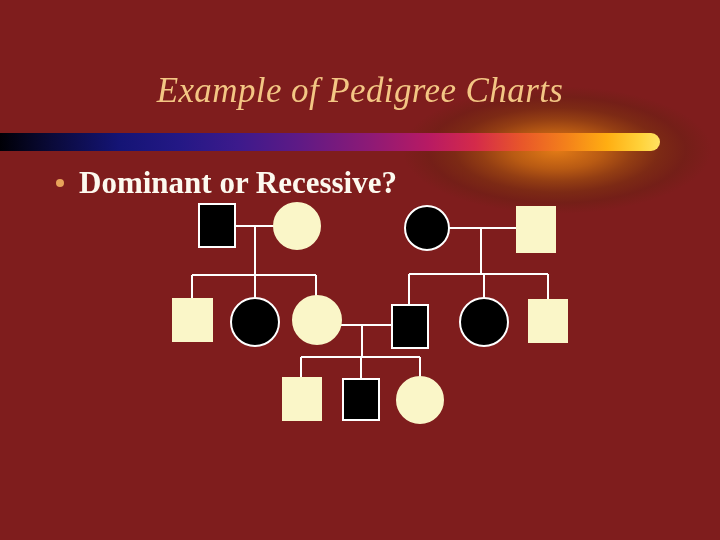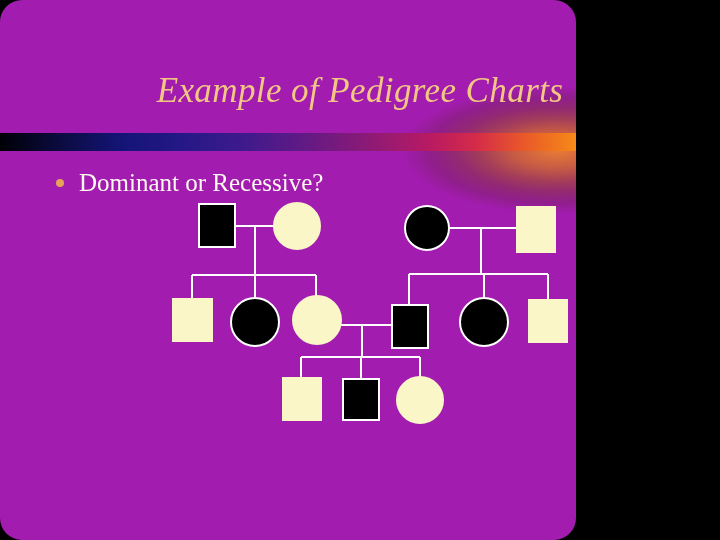--- a/index.html
+++ b/index.html
@@ -2,26 +2,25 @@
 <html><head>
 <meta charset="utf-8">
 <style>
   html, body {
     margin: 0;
     padding: 0;
     background: #000000;
   }
   #slide {
     position: relative;
-    width: 576px;
+    width: 720px;
     height: 540px;
-    background: #a21caf;
+    background: #7f1d1d;
     overflow: hidden;
     font-family: "Liberation Serif", serif;
-    border-radius: 22px;
   }
 
   
   #banner-glow {
     position: absolute;
     left: 392px;
     top: 82px;
     width: 330px;
     height: 136px;
     background: radial-gradient(ellipse 50% 50% at 50% 50%,
@@ -82,24 +81,25 @@
   #bullet-dot {
     width: 8px;
     height: 8px;
     border-radius: 50%;
     background: #e8a35a;
     margin-right: 15px;
     flex: none;
   }
   #bullet-text {
     font-family: "Liberation Serif", serif;
-    font-size: 25px;
+    font-size: 31px;
     line-height: 30px;
     color: #fdf9ef;
     white-space: nowrap;
+    font-weight: bold;
   }
 
   
   #pedigree {
     position: absolute;
     left: 0;
     top: 0;
     width: 720px;
     height: 540px;
   }

